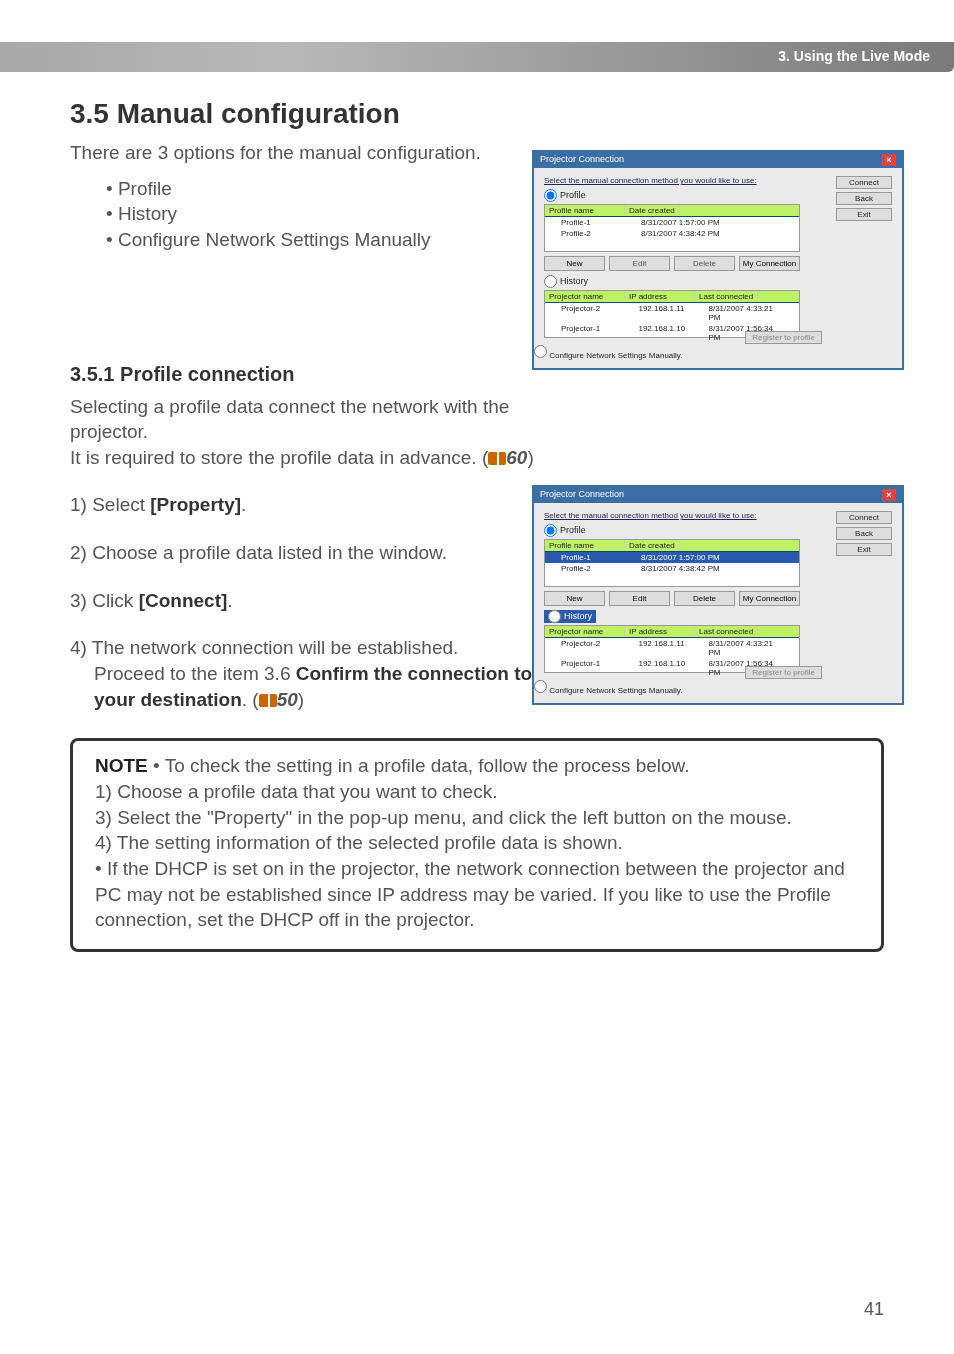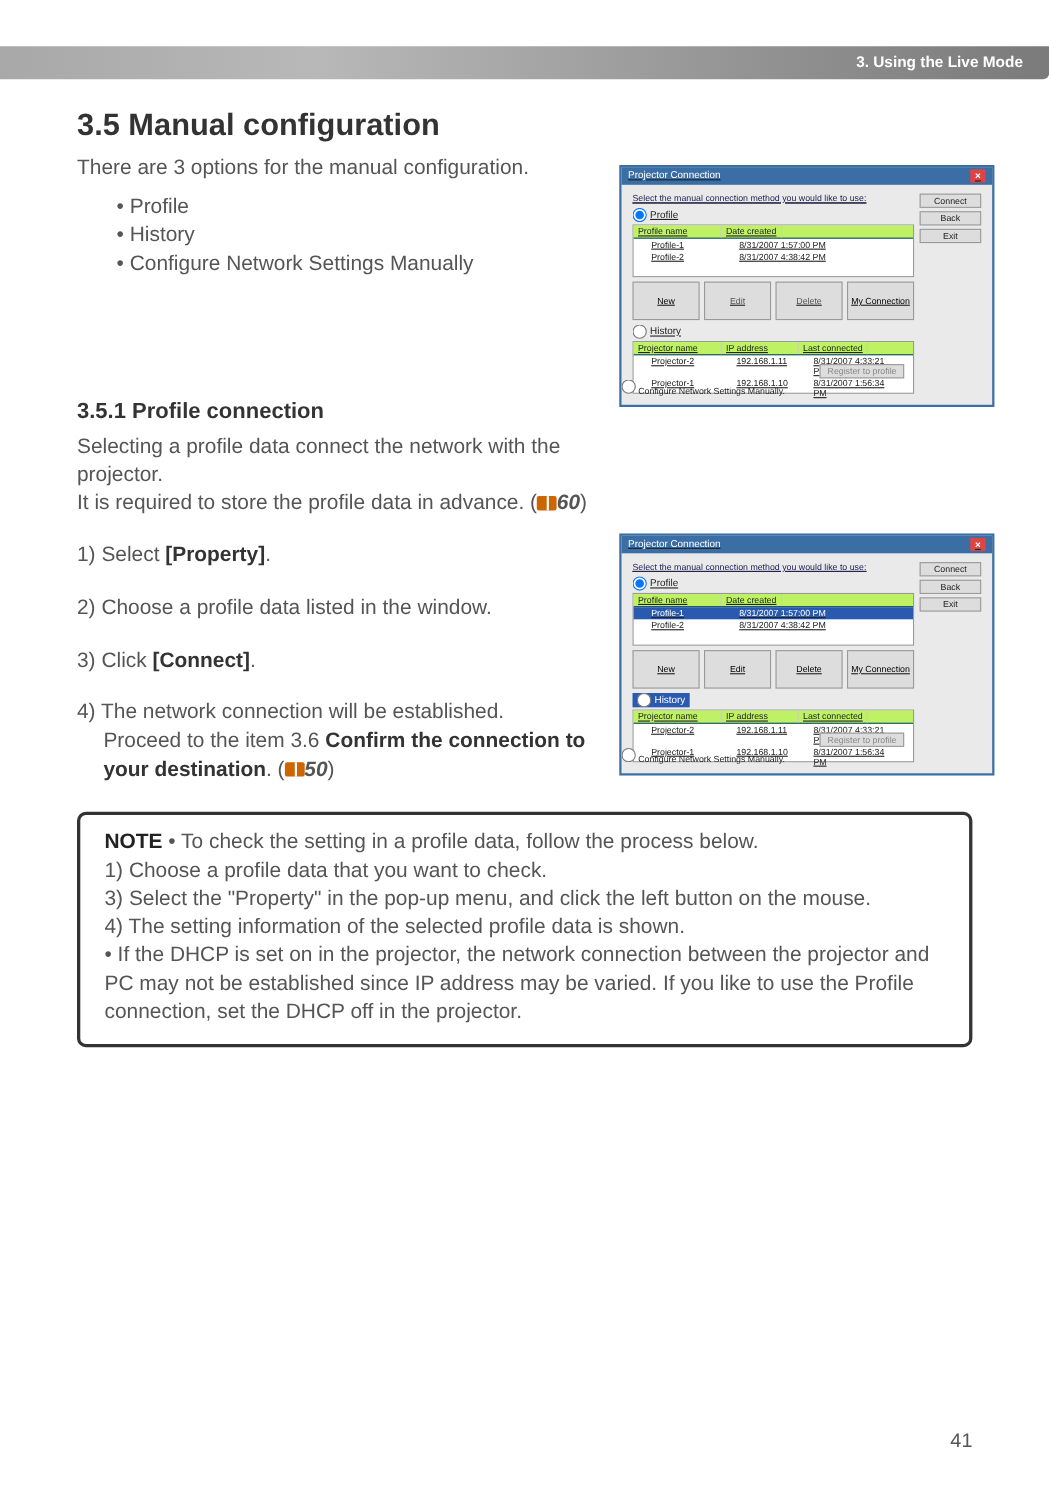--- a/index.html
+++ b/index.html
@@ -14,37 +14,37 @@
   h2 { font-family: Arial Black, Arial, sans-serif; font-size: 20px; font-weight: 900; color: #333; margin-top: 110px; margin-bottom: 8px; }
   .bodytext { font-size: 19px; color: #555; line-height: 1.35; width: 480px; }
   .bodytext .ref { font-style: italic; font-weight: bold; text-align: right; }
   .step { font-size: 19px; color: #555; line-height: 1.35; margin-top: 22px; width: 500px; }
   .step b { color: #333; font-weight: bold; }
   .step .ref { font-style: italic; font-weight: bold; }
   .notebox { border: 3px solid #333; border-radius: 8px; padding: 12px 22px 16px 22px; margin-top: 26px; font-size: 19px; color: #555; line-height: 1.35; }
   .notebox .notelabel { font-family: Arial Black, Arial, sans-serif; font-weight: 900; color: #222; }
   .page-num { position: absolute; bottom: 34px; right: 70px; font-size: 18px; color: #555; }
   
-  .dialog { position: absolute; right: 50px; width: 341px; border: 2px solid #3a6ea5; background: #eaeaea; font-size: 9px; font-family: Tahoma, Arial, sans-serif; color: #222; text-decoration: underline; }
+  .dialog { position: absolute; right: 50px; width: 372px; border: 2px solid #3a6ea5; background: #eaeaea; font-size: 9px; font-family: Tahoma, Arial, sans-serif; color: #222; }
   .dialog.d1 { top: 150px; height: 220px; }
   .dialog.d2 { top: 485px; height: 220px; }
   .dialog .titlebar { background: #3a6ea5; color: #fff; padding: 2px 6px; display: flex; justify-content: space-between; height: 16px; font-size: 9px; }
   .dialog .close { background: #d44; color:#fff; width:14px; height:12px; text-align:center; line-height:12px; font-weight:bold; }
   .dialog .inner { padding: 8px 10px; position: relative; height: calc(100% - 16px); }
   .dialog .hint { font-size: 8px; text-decoration: underline; color: #225; }
   .dialog .radio { margin-top: 4px; font-size: 9px; }
   .dialog .radio input { vertical-align: middle; margin-right: 3px; }
   .dialog .listbox { border: 1px solid #999; background: #fff; margin-top: 2px; height: 48px; font-size: 8px; }
   .dialog .listbox .hd { display: flex; border-bottom: 1px solid #0c4a6e; background: #bef264; }
   .dialog .listbox .hd span { padding: 1px 4px; border-right: 1px solid #ccc; }
   .dialog .listbox .row { display: flex; }
   .dialog .listbox .row span { padding: 1px 16px; }
   .dialog .listbox .row.sel { background: #2a5ab0; color: #fff; }
   .dialog .btnrow { display: flex; gap: 4px; margin-top: 4px; }
-  .dialog .btn { background: #ddd; border: 1px solid #999; padding: 12px 0; font-size: 8px; text-align: center; flex: 1; color: #555; }
+  .dialog .btn { background: #ddd; border: 1px solid #999; padding: 2px 0; font-size: 8px; text-align: center; flex: 1; color: #555; }
   .dialog .btn.on { color: #000; }
   .dialog .sidebtns { position: absolute; right: 10px; top: 8px; width: 56px; display: flex; flex-direction: column; gap: 3px; }
   .dialog .sidebtn { background: #ddd; border: 1px solid #999; padding: 1px 0; font-size: 8px; text-align: center; }
   .dialog .reg { position: absolute; bottom: 24px; right: 80px; background: #ddd; border: 1px solid #999; padding: 1px 6px; font-size: 8px; color: #888; }
   .dialog .conf { position: absolute; bottom: 8px; left: 0; font-size: 8px; }
   .dialog .leftcol { width: 256px; }
   .book-icon { display: inline-block; width: 18px; height: 13px; background: #cc6600; border-radius: 2px; position: relative; vertical-align: -1px; }
   .book-icon::after { content: ""; position: absolute; left: 50%; top: 0; bottom: 0; width: 2px; background: #fff; }
 </style>
 </head>

